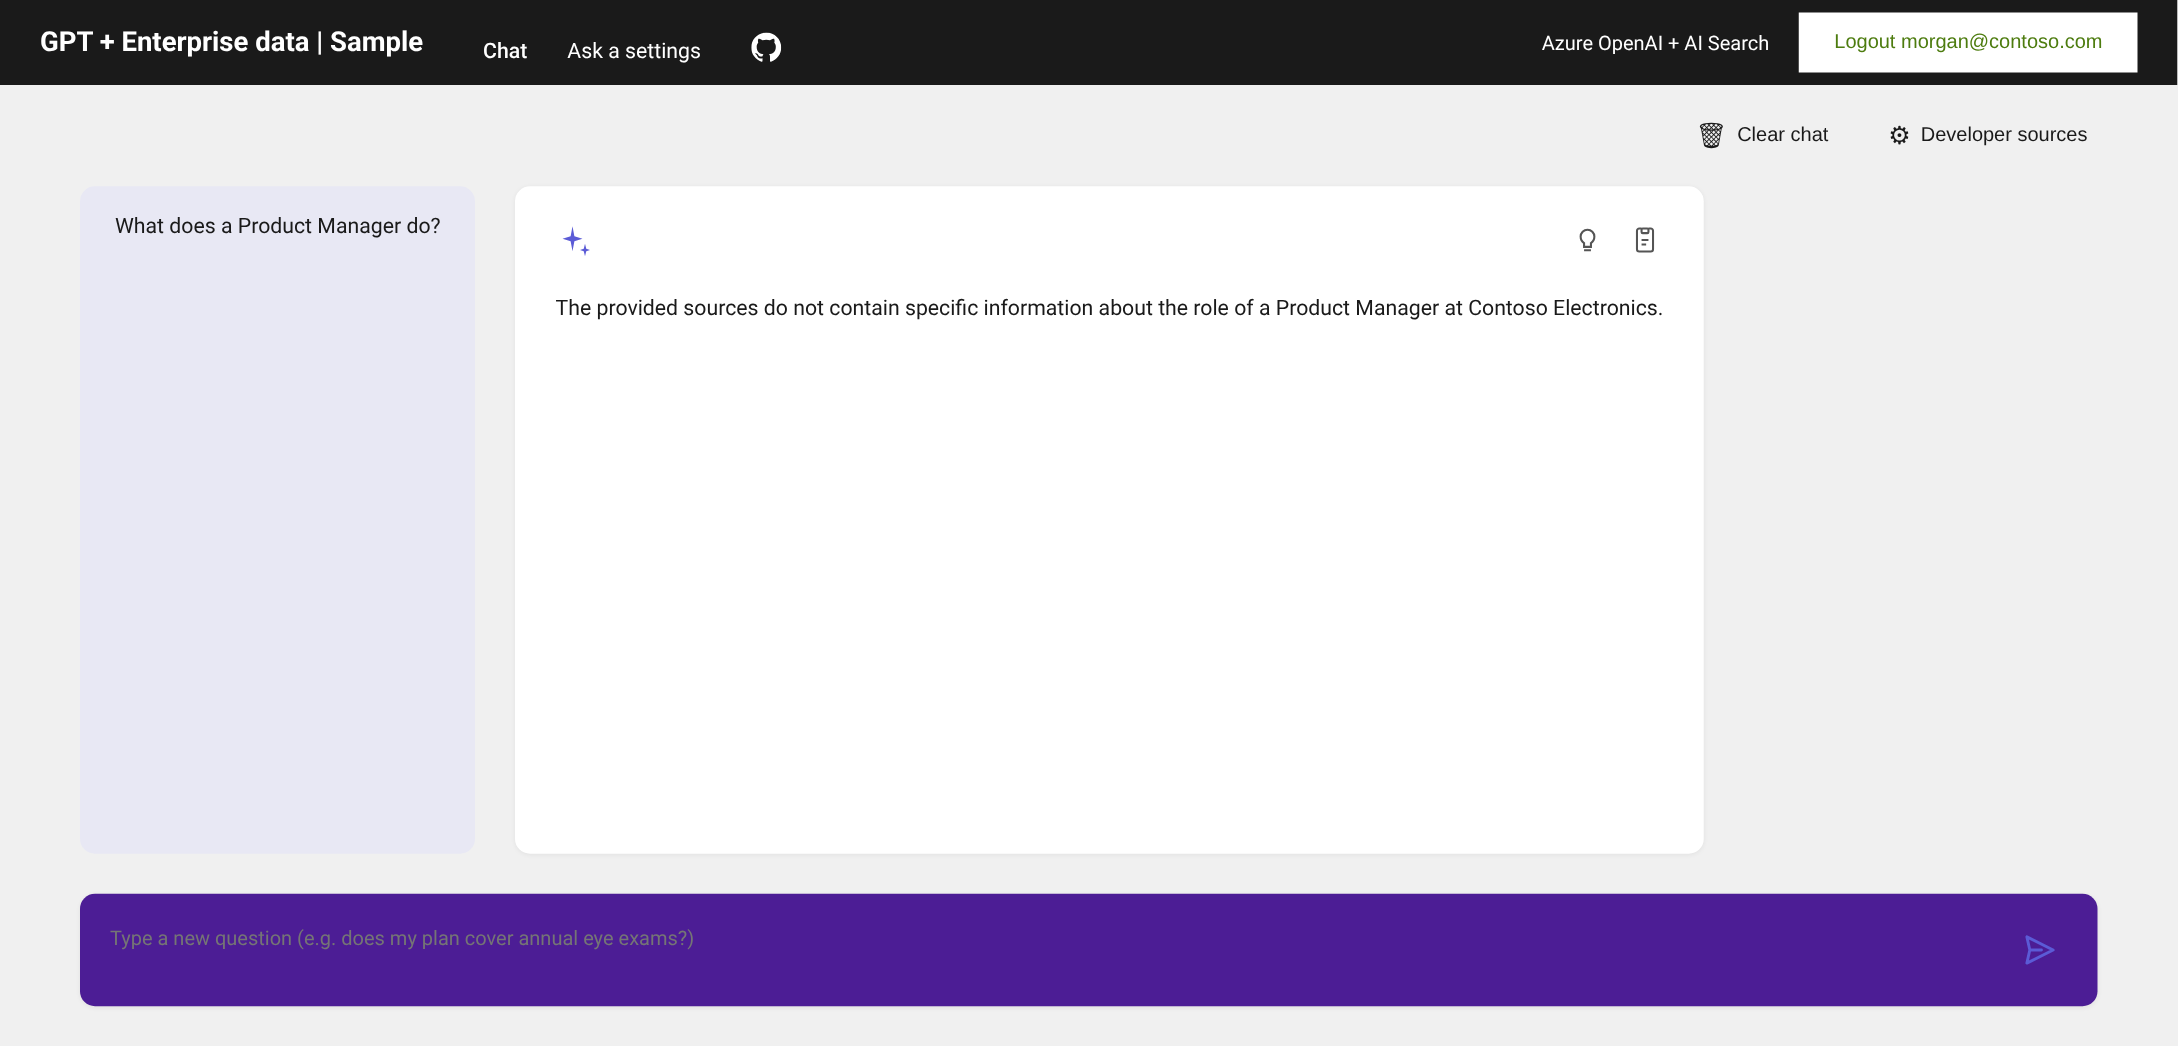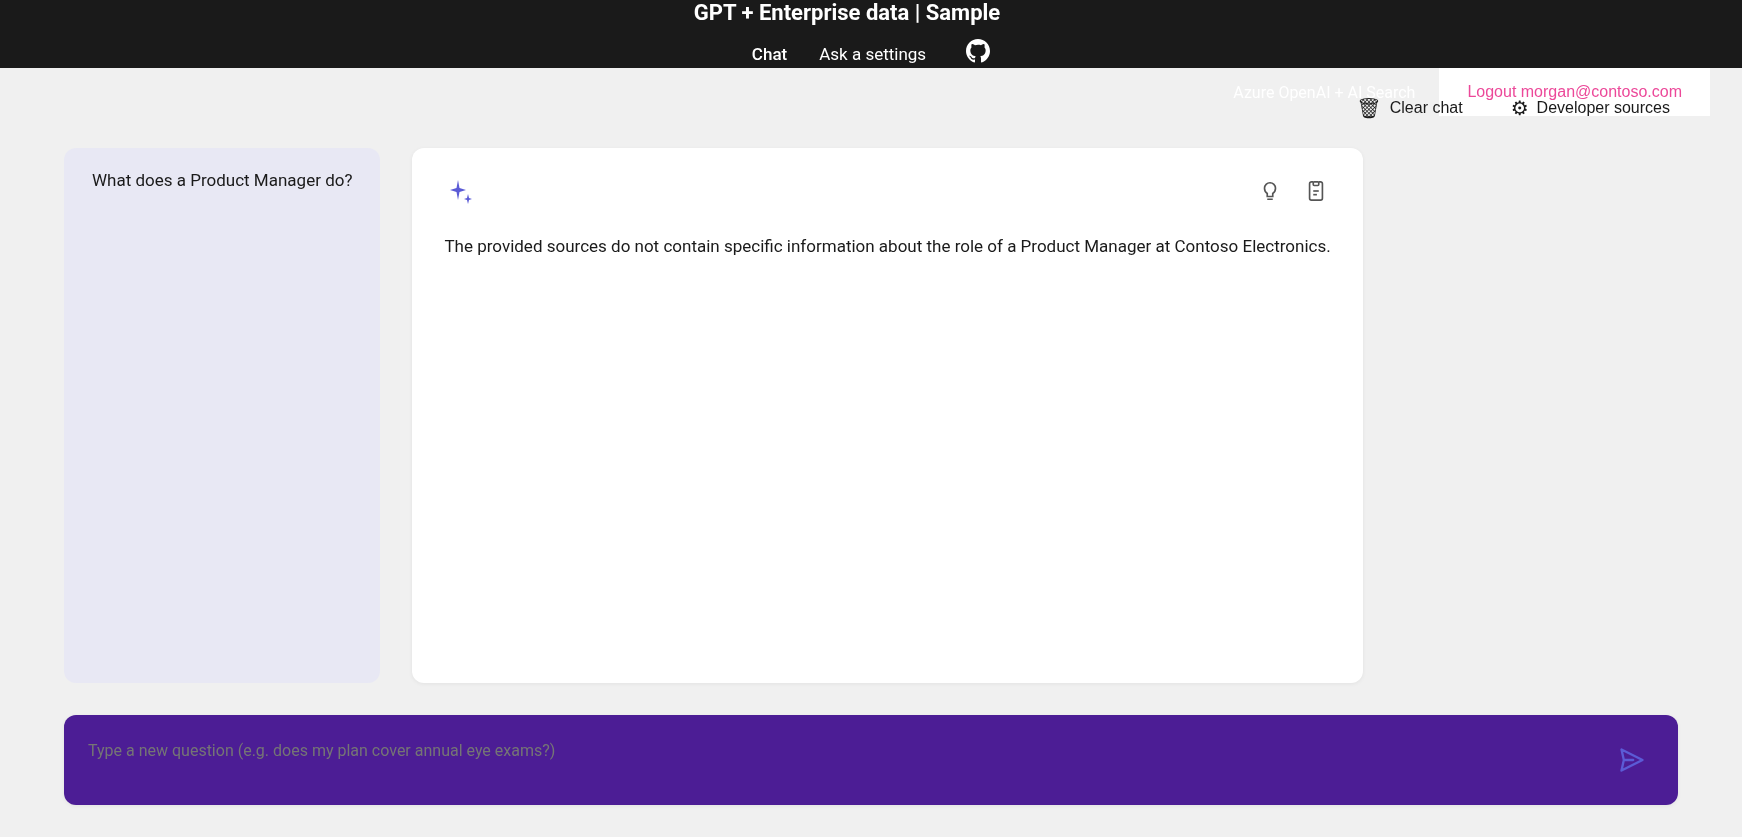--- a/index.html
+++ b/index.html
@@ -11,21 +11,20 @@
     }
 
     
     .header {
       display: flex;
       align-items: center;
       background: #1a1a1a;
       height: 68px;
       padding: 0 32px;
       gap: 0;
-      flex-direction: column;
     }
     .header-title {
       color: #ffffff;
       font-size: 22px;
       font-weight: 700;
       flex-shrink: 0;
       margin-right: 48px;
     }
     .header-nav {
       display: flex;
@@ -55,21 +54,21 @@
       align-items: center;
       gap: 24px;
       margin-left: auto;
     }
     .azure-label {
       color: #ffffff;
       font-size: 16px;
     }
     .logout-btn {
       background: #ffffff;
-      color: #ec4899;
+      color: #4d7c0f;
       border: none;
       padding: 0 28px;
       height: 48px;
       font-size: 16px;
       font-weight: 500;
       cursor: pointer;
       white-space: nowrap;
     }
 
     

